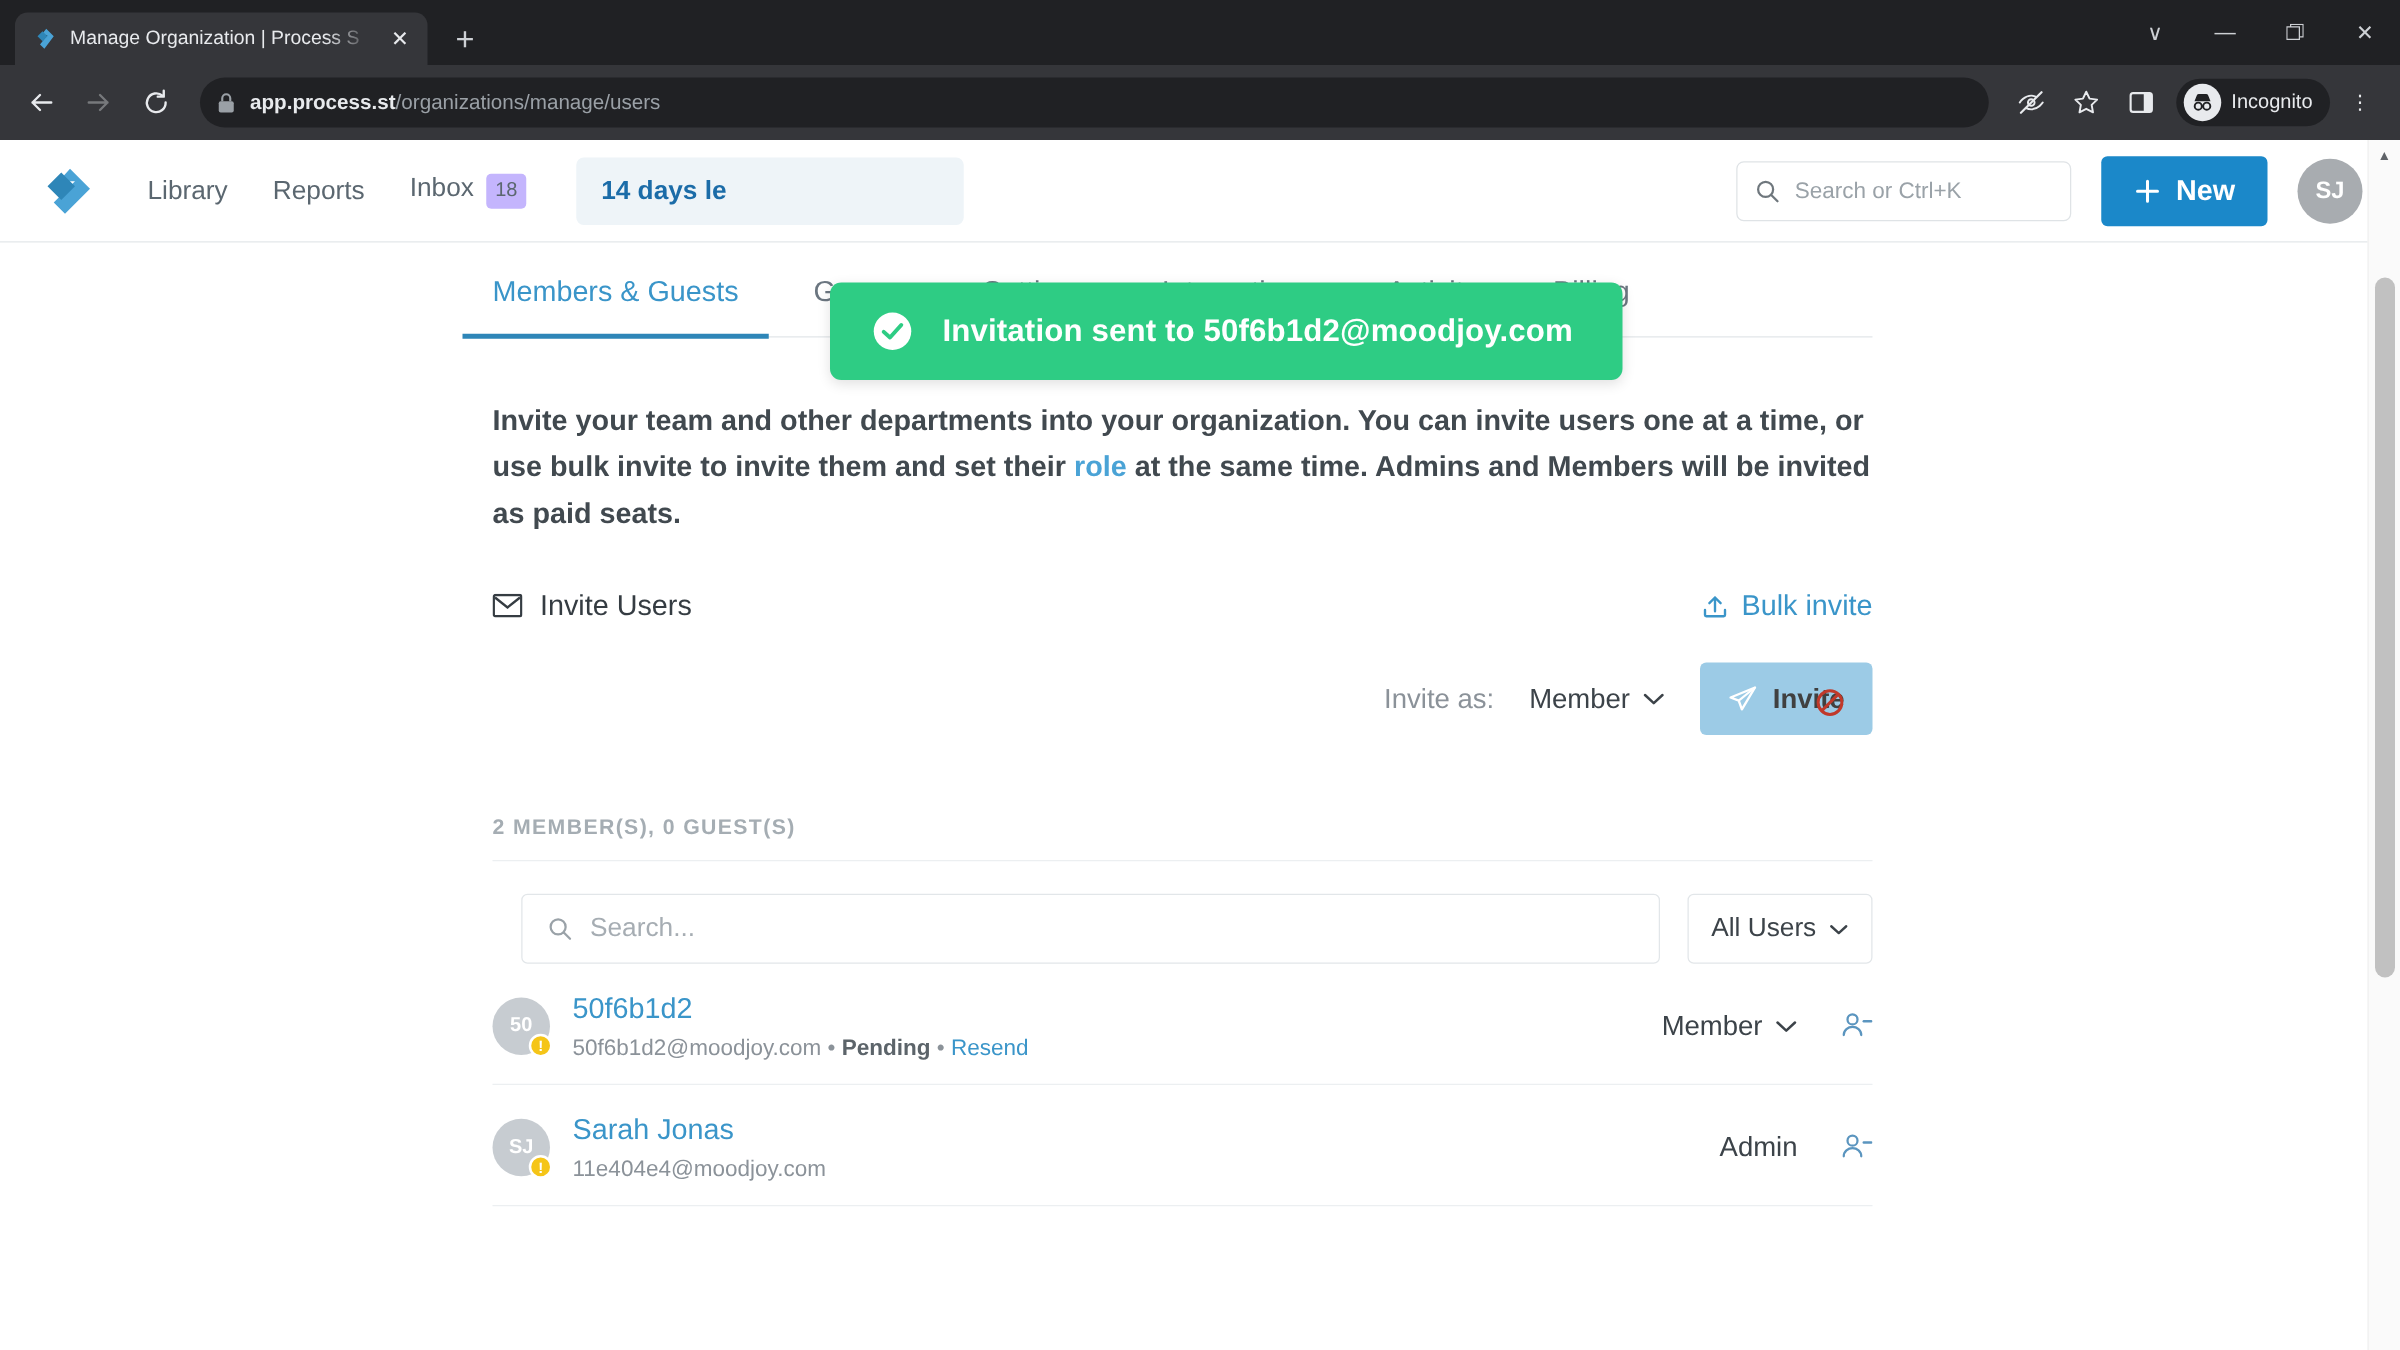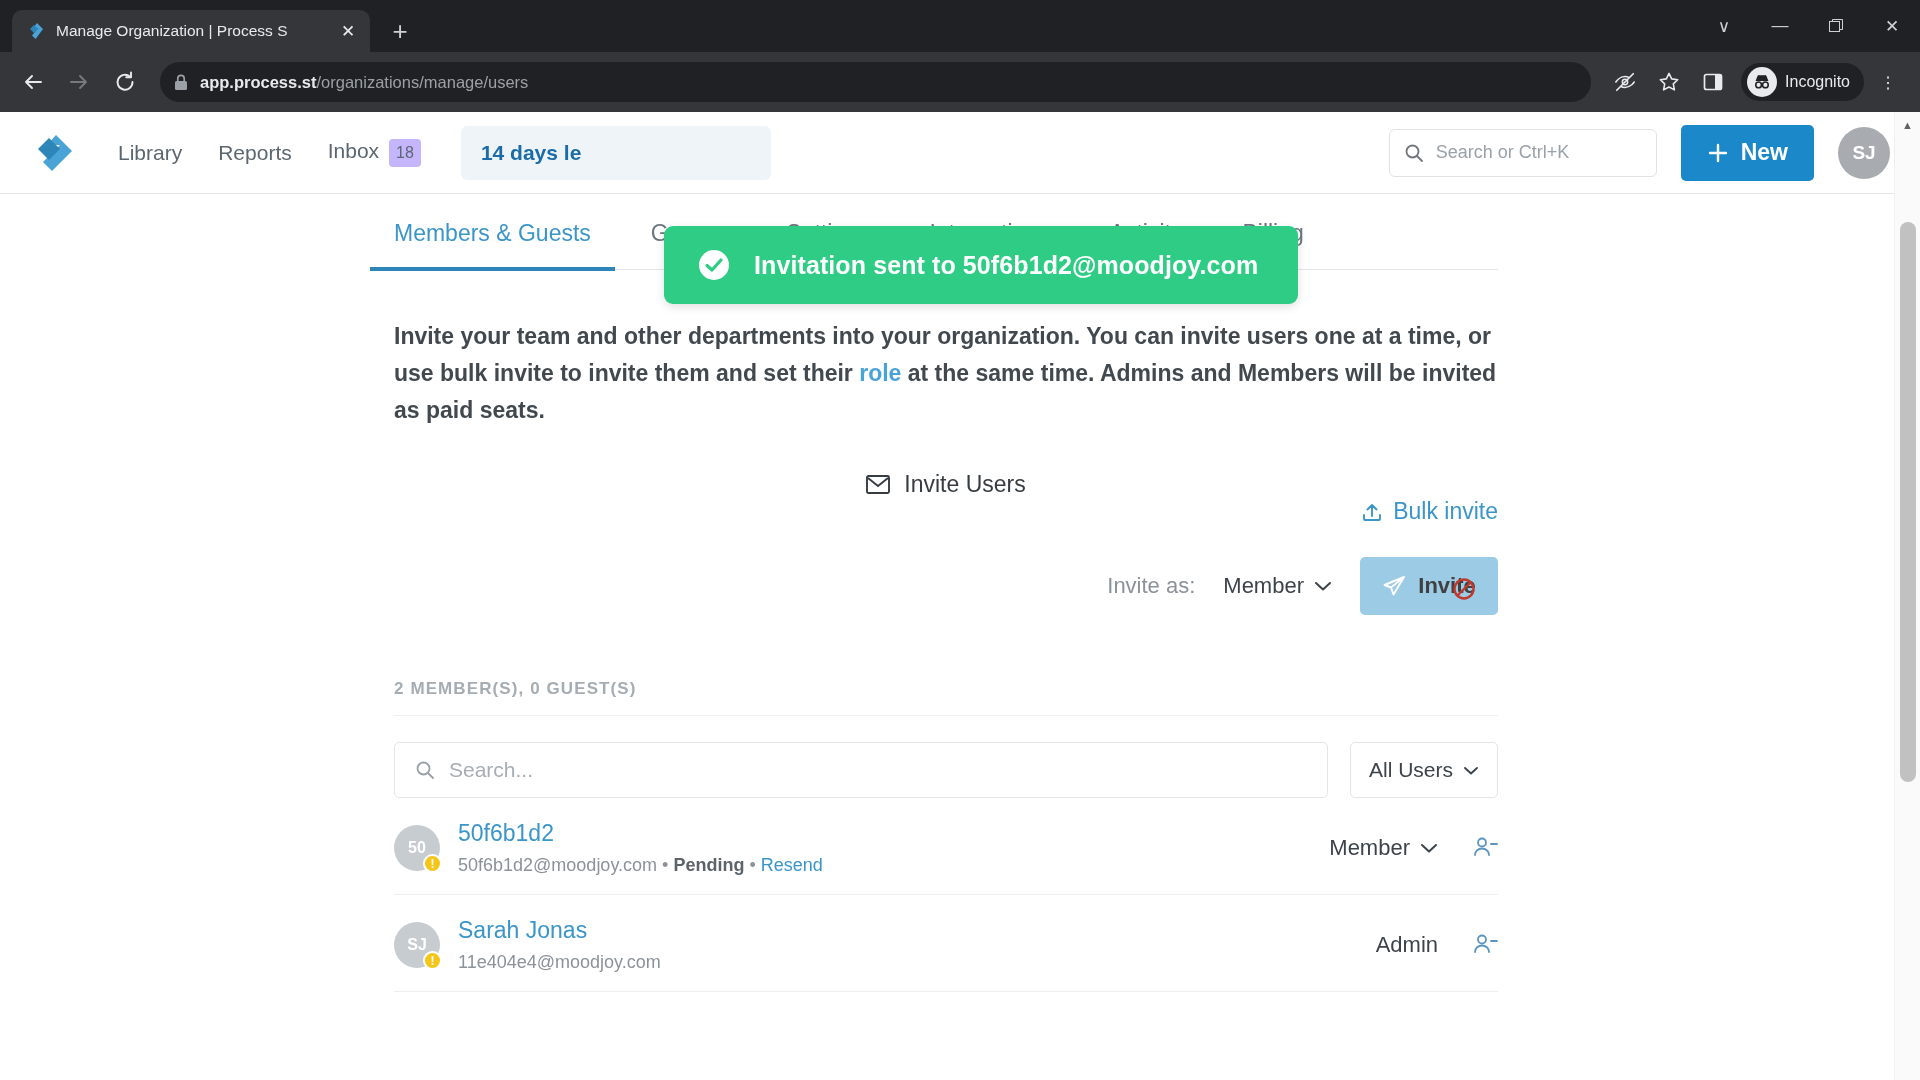--- a/index.html
+++ b/index.html
@@ -12,21 +12,21 @@
 
   
   .browser { width: 1920px; height: 1080px; position: relative; background:#fff; }
 
   .tabstrip {
     height: 52px; background: #202124; position: relative;
     display: flex; align-items: flex-end; padding-left: 12px;
   }
   .tab {
     display: flex; align-items: center; gap: 10px;
-    height: 42px; width: 358px;
+    height: 42px; width: 330px;
     background: #35363a; border-radius: 10px 10px 0 0;
     padding: 0 10px 0 14px; position: relative;
   }
   .tab-favicon { width: 20px; height: 20px; flex: 0 0 20px; position: relative; }
   .tab-title {
     flex: 1 1 auto; color: #e8eaed; font-size: 15.5px;
     white-space: nowrap; overflow: hidden;
     -webkit-mask-image: linear-gradient(to right, #000 84%, transparent 100%);
     mask-image: linear-gradient(to right, #000 84%, transparent 100%);
   }
@@ -120,21 +120,21 @@
     position: relative; white-space: nowrap;
   }
   .tabitem.active { color:#3a95c9; }
   .tabitem.active:after {
     content:""; position:absolute; left:-24px; right:-24px; bottom:-2px; height:4px; background:#2e86b8;
   }
 
   .desc { margin-top: 48px; font-size: 23px; line-height: 37px; color:#41494f;font-weight:bold; }
   .desc a { color:#4aa3d6; text-decoration:none; }
 
-  .invite-head { margin-top: 42px; display:flex; align-items:center;flex-direction:column; }
+  .invite-head { margin-top: 42px; display:flex; align-items:center; }
   .invite-title { font-size: 23px; color:#353c42; display:flex; align-items:center; gap: 14px; }
   .bulk { margin-left:auto; font-size: 23px; color:#3a95c9; display:flex; align-items:center; gap: 10px; }
 
   .emailinput {
     margin-top: 22px; height: 62px; border:1px solid #e0e4e7; border-radius: 5px;
     display:flex; align-items:center; padding: 0 22px; font-size: 22px; color:#a6adb3;
     background:#fff;
   }
   .invite-row { margin-top: 32px; display:flex; align-items:center; justify-content:flex-end; gap: 28px; }
   .invite-as { font-size: 22px; color:#8b9299; }
@@ -142,21 +142,21 @@
   .invitebtn {
     width: 138px; height: 58px; background:#9ccbe6; border-radius:5px; color:#404040;
     display:flex;align-items:center;justify-content:center; gap:12px;
     font-size: 22px; font-weight:700; position: relative;
   }
   .no-cursor { position:absolute; right: 22px; top: 20px; width:24px; height:24px; }
 
   .count { margin-top: 64px; font-size: 17px; letter-spacing: 1.1px; color:#a5adb3; font-weight:600; }
   .listdivider { margin-top: 16px; border-top:1px solid #eceff1; }
 
-  .filters { margin-top: 26px; display:flex; gap: 22px; }
+  .filters { margin-top: 26px; display:flex; gap: 22px; margin-left: 23px; }
   .searchinput {
     flex: 1 1 auto; height: 56px; border:1px solid #e2e6e9; border-radius: 5px;
     display:flex; align-items:center; gap:14px; padding: 0 20px; color:#a6adb3; font-size: 21px;
   }
   .allusers {
     width: 148px; height: 56px; border:1px solid #e2e6e9; border-radius:5px;
     display:flex; align-items:center; justify-content:center; gap:10px;
     font-size: 21px; color:#3c4349;
   }
 

